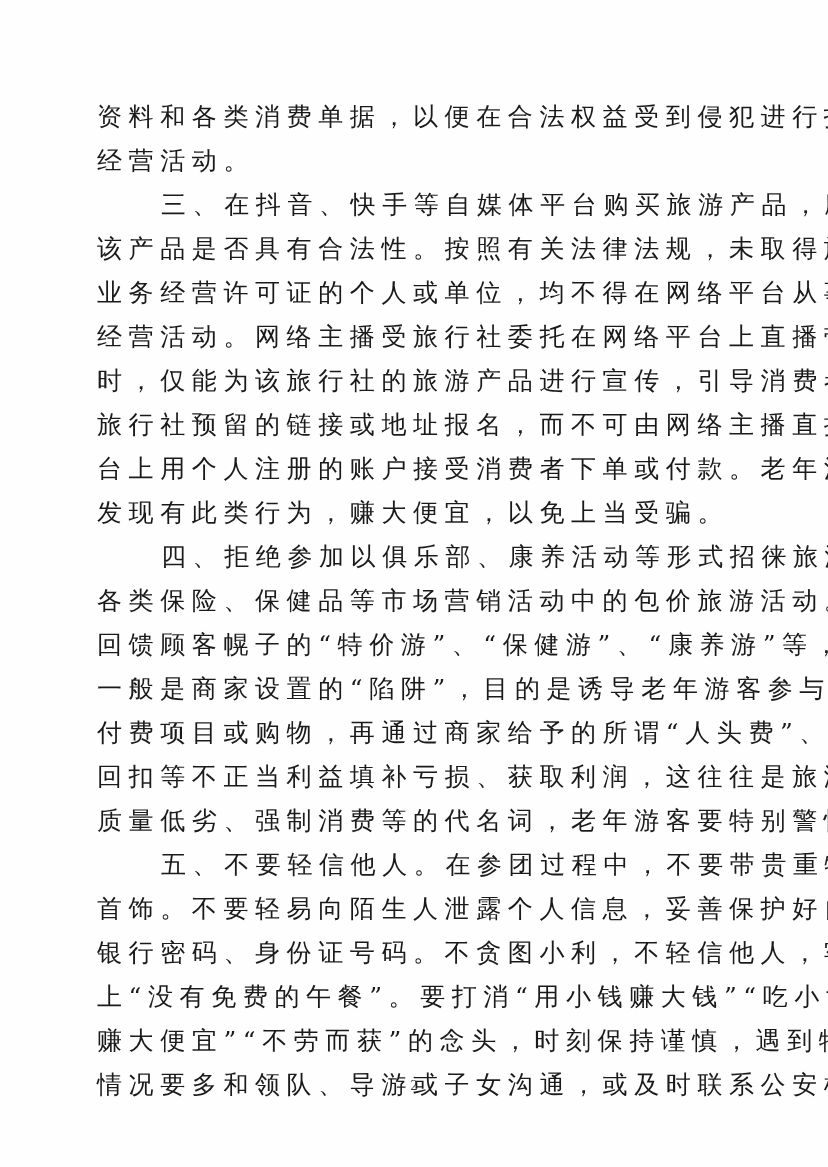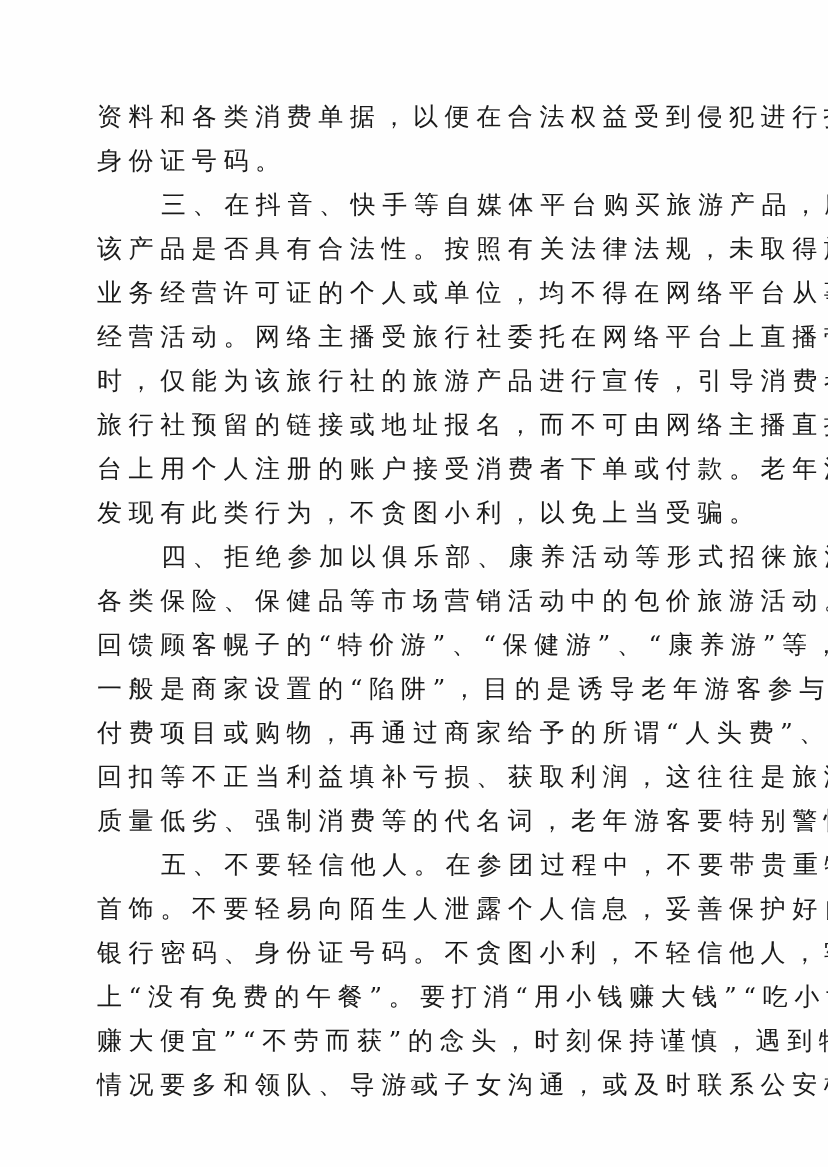--- a/index.html
+++ b/index.html
@@ -21,29 +21,29 @@
     position: absolute; left: 0; width: 828px; top: 1078px; text-align: center;
     font-family: "Liberation Serif", serif; font-size: 14px; color: #333;
   }
 </style>
 </head>
 <body>
 
 <div class="page">
   <div class="body-text">
     <span class="line">资料和各类消费单据，以便在合法权益受到侵犯进行投诉时</span>
-    <span class="line">身份证号码。</span>
+    <span class="line">经营活动。</span>
     <span class="line indent">三、在抖音、快手等自媒体平台购买旅游产品，应注意</span>
     <span class="line">该产品是否具有合法性。按照有关法律法规，未取得旅行社</span>
     <span class="line">业务经营许可证的个人或单位，均不得在网络平台从事旅游</span>
     <span class="line">经营活动。网络主播受旅行社委托在网络平台上直播带货</span>
     <span class="line">时，仅能为该旅行社的旅游产品进行宣传，引导消费者前往</span>
     <span class="line">旅行社预留的链接或地址报名，而不可由网络主播直接在平</span>
     <span class="line">台上用个人注册的账户接受消费者下单或付款。老年消费者</span>
-    <span class="line">发现有此类行为，不贪图小利，以免上当受骗。</span>
+    <span class="line">发现有此类行为，赚大便宜，以免上当受骗。</span>
     <span class="line indent">四、拒绝参加以俱乐部、康养活动等形式招徕旅游者及</span>
     <span class="line">各类保险、保健品等市场营销活动中的包价旅游活动。打着</span>
     <span class="line">回馈顾客幌子的“特价游”、“保健游”、“康养游”等，</span>
     <span class="line">一般是商家设置的“陷阱”，目的是诱导老年游客参与另行</span>
     <span class="line">付费项目或购物，再通过商家给予的所谓“人头费”、返佣</span>
     <span class="line">回扣等不正当利益填补亏损、获取利润，这往往是旅游产品</span>
     <span class="line">质量低劣、强制消费等的代名词，老年游客要特别警惕。</span>
     <span class="line indent">五、不要轻信他人。在参团过程中，不要带贵重物品和</span>
     <span class="line">首饰。不要轻易向陌生人泄露个人信息，妥善保护好自己的</span>
     <span class="line">银行密码、身份证号码。不贪图小利，不轻信他人，牢记世</span>

